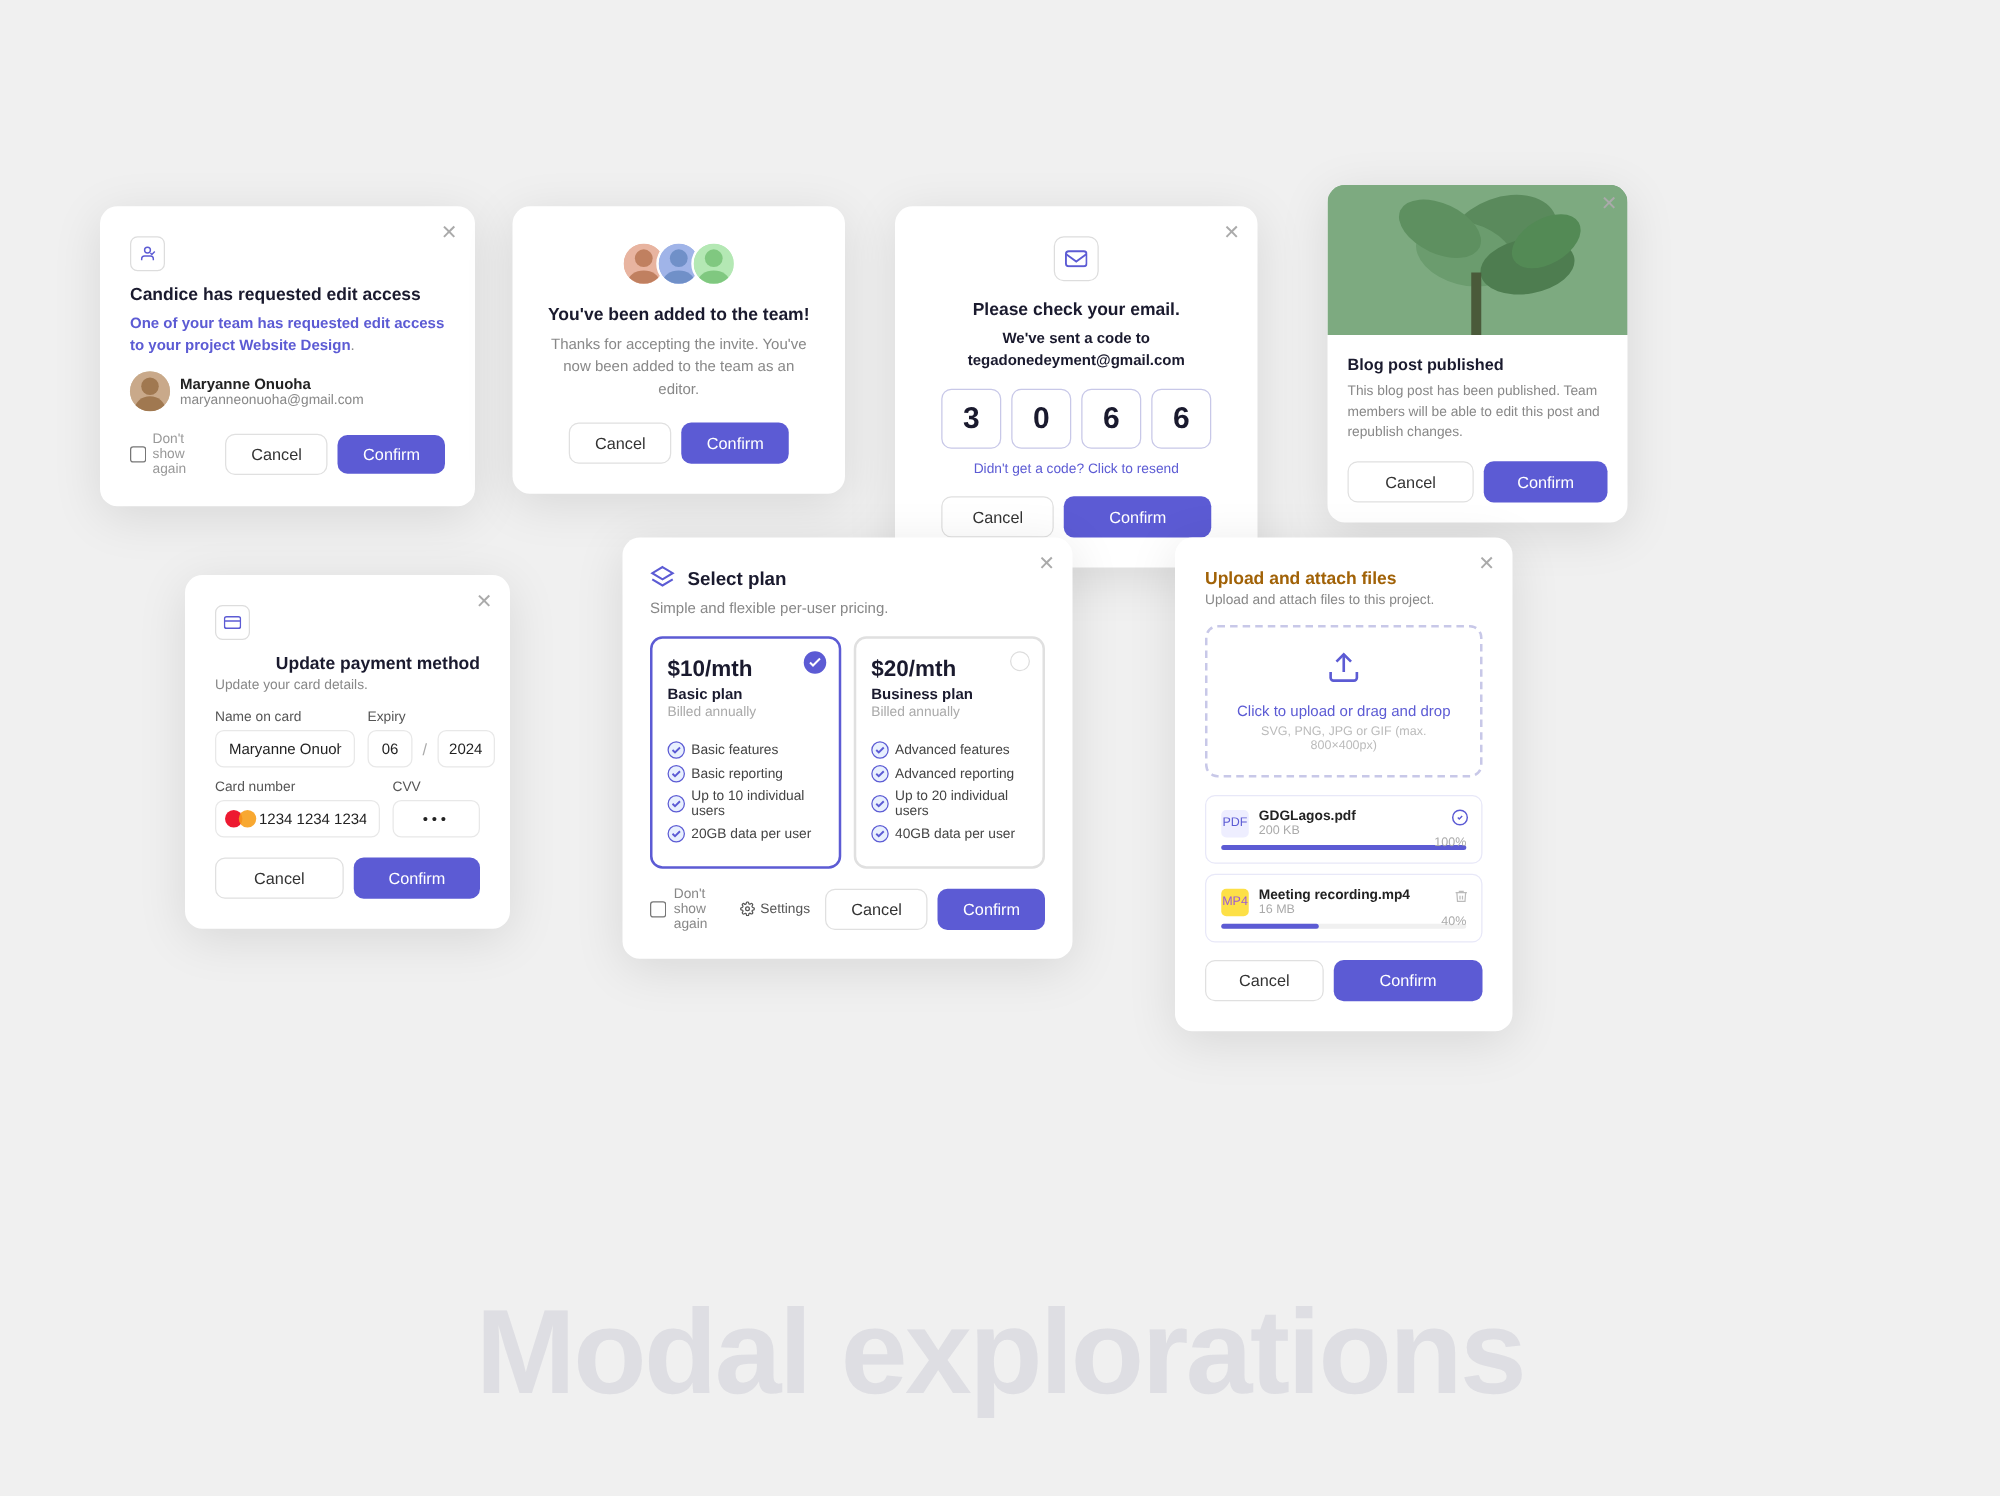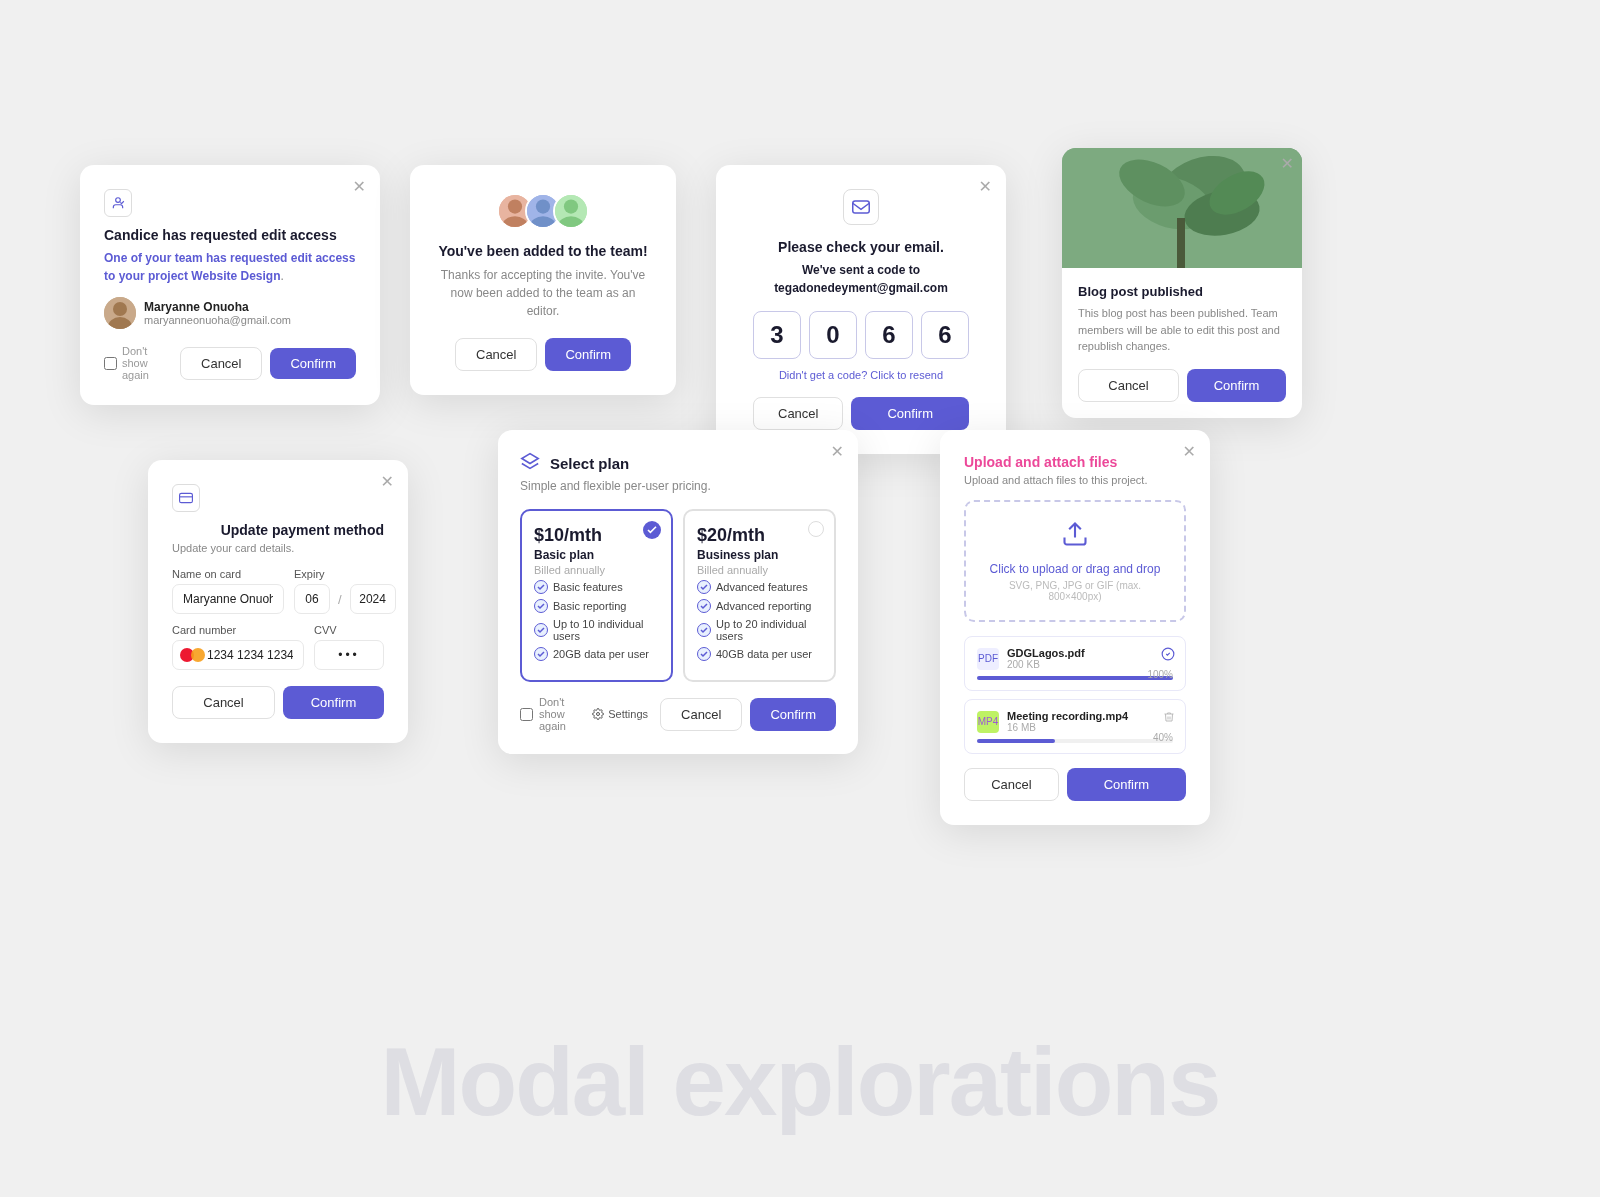--- a/index.html
+++ b/index.html
@@ -220,21 +220,21 @@
     #modal6 .plan-card {
       flex: 1;
       border: 2px solid #e0e0e0;
       border-radius: 10px;
       padding: 14px 12px;
       position: relative;
     }
     #modal6 .plan-card.selected { border-color: #5c5bd4; }
     #modal6 .plan-price { font-size: 18px; font-weight: 800; color: #1a1a2e; margin-bottom: 2px; }
     #modal6 .plan-name { font-size: 12px; font-weight: 600; color: #1a1a2e; margin-bottom: 2px; }
-    #modal6 .plan-billing { font-size: 11px; color: #aaa; margin-bottom: 4px; }
+    #modal6 .plan-billing { font-size: 11px; color: #aaa; margin-bottom: 17px; }
     #modal6 .plan-feature { font-size: 11px; color: #444; display: flex; align-items: center; gap: 5px; margin-bottom: 5px; }
     #modal6 .check-circle { width: 14px; height: 14px; border-radius: 50%; background: #e8f0fe; border: 1.5px solid #5c5bd4; display: flex; align-items: center; justify-content: center; flex-shrink: 0; }
     #modal6 .check-circle svg { width: 8px; height: 8px; }
     #modal6 .selected-badge {
       position: absolute; top: 10px; right: 10px;
       width: 18px; height: 18px; border-radius: 50%; background: #5c5bd4;
       display: flex; align-items: center; justify-content: center;
     }
     #modal6 .radio-badge {
       position: absolute; top: 10px; right: 10px;
@@ -245,21 +245,21 @@
     #modal6 .footer-left input { width: 13px; height: 13px; }
     #modal6 .settings-link { display: flex; align-items: flex-start; gap: 4px; font-size: 11px; color: #555; cursor: pointer; margin-right: 12px; }
     #modal6 .footer-btns { display: flex; gap: 8px; }
 
     
     #modal7 {
       left: 940px;
       top: 430px;
       width: 270px;
     }
-    #modal7 h3 { font-size: 14px; font-weight: 700; color: #ec4899; margin-bottom: 4px; }
+    #modal7 h3 { font-size: 14px; font-weight: 700; color: #a16207; margin-bottom: 4px; }
     #modal7 .desc { font-size: 11px; color: #888; margin-bottom: 14px; }
     #modal7 .upload-area {
       border: 2px dashed #c8c8e8;
       border-radius: 10px;
       padding: 18px;
       text-align: center;
       margin-bottom: 14px;
     }
     #modal7 .upload-icon { margin-bottom: 8px; color: #5c5bd4; font-size: 22px; }
     #modal7 .upload-text { font-size: 12px; color: #888; }
@@ -267,21 +267,21 @@
     #modal7 .upload-hint { font-size: 10px; color: #bbb; margin-top: 4px; }
     #modal7 .file-item {
       border: 1.5px solid #e8e8f8;
       border-radius: 8px;
       padding: 10px 12px;
       margin-bottom: 8px;
       position: relative;
     }
     #modal7 .file-header { display: flex; align-items: center; gap: 8px; margin-bottom: 6px; }
     #modal7 .file-icon { width: 22px; height: 22px; border-radius: 4px; background: #eef; display: flex; align-items: center; justify-content: center; font-size: 10px; color: #5c5bd4; flex-shrink: 0; }
-    #modal7 .file-icon-mp4 { background: #bef264; color: #9c5bd4; }
+    #modal7 .file-icon-mp4 { background: #fde047; color: #9c5bd4; }
     #modal7 .file-name { font-size: 11px; font-weight: 600; color: #222; }
     #modal7 .file-size { font-size: 10px; color: #aaa; }
     #modal7 .progress-bar-wrap { height: 4px; background: #f0f0f0; border-radius: 2px; }
     #modal7 .progress-bar { height: 4px; background: #5c5bd4; border-radius: 2px; }
     #modal7 .file-action { position: absolute; top: 10px; right: 10px; color: #bbb; font-size: 14px; cursor: pointer; }
     #modal7 .progress-pct { position: absolute; bottom: 10px; right: 12px; font-size: 10px; color: #aaa; }
     #modal7 .footer { display: flex; gap: 8px; margin-top: 14px; }
   </style>
 </head>
 <body>

